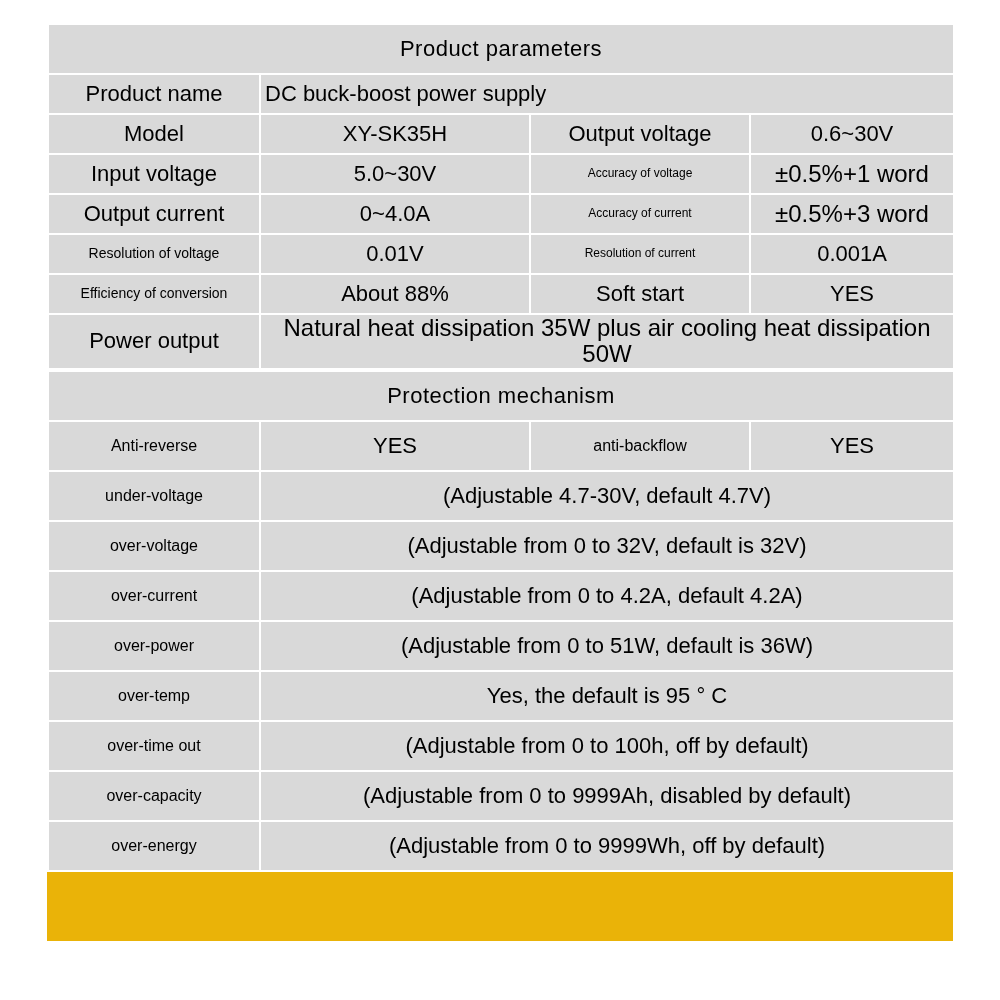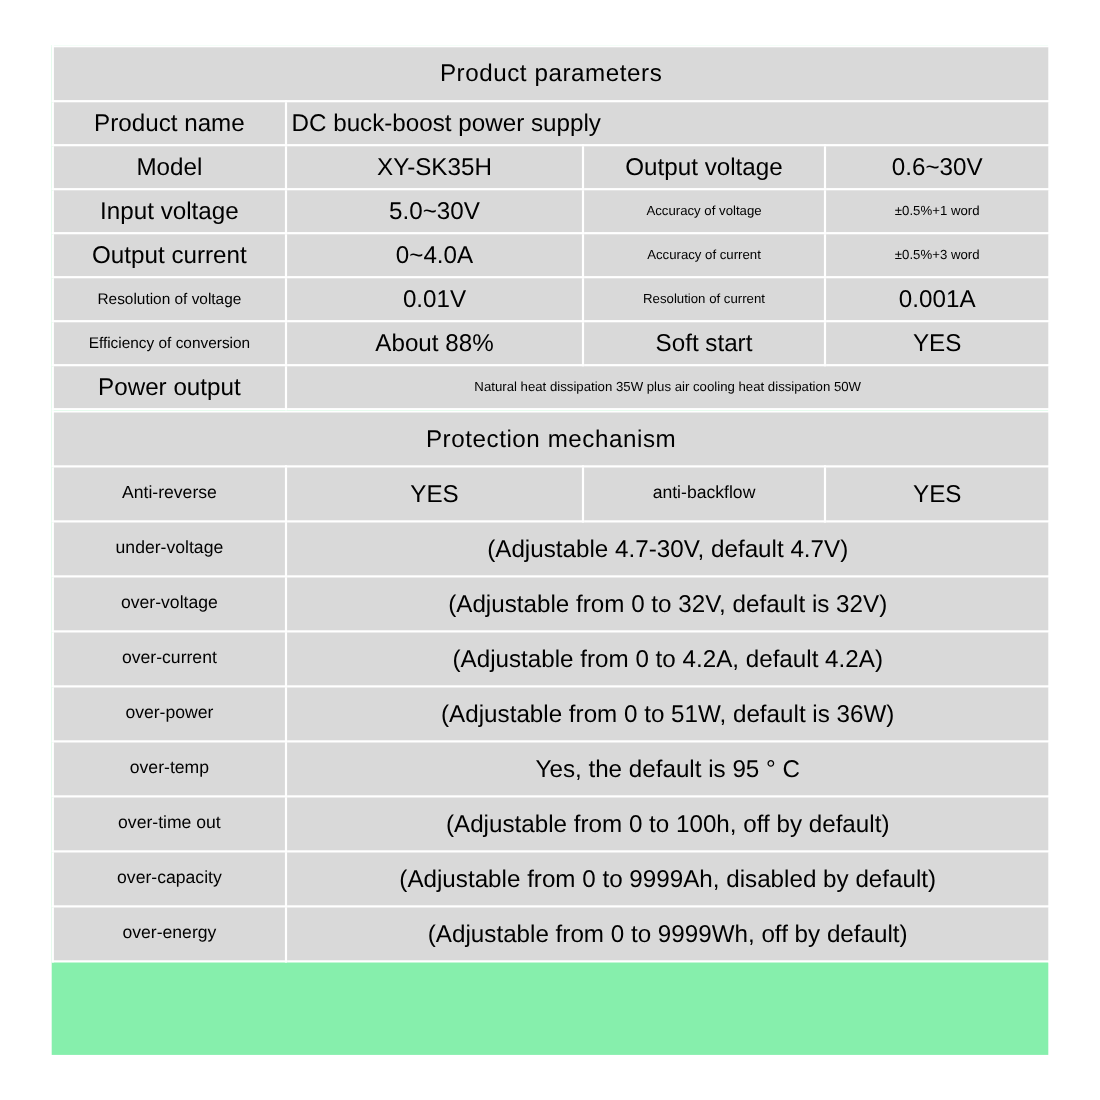--- a/index.html
+++ b/index.html
@@ -9,24 +9,24 @@
   body {
     width: 1000px;
     height: 1000px;
     background: #ffffff;
     font-family: "Liberation Sans", sans-serif;
     overflow: hidden;
   }
   #sheet {
     position: absolute;
     left: 47px;
-    top: 41px;
+    top: 23px;
     width: 906px;
     height: 918px;
-    background: #86efac;
+    background: #eab308;
   }
   table.spec {
     border-collapse: collapse;
     table-layout: fixed;
     width: 906px;
   }
   table.spec td {
     border: 2px solid #ffffff;
     background: #d9d9d9;
     color: #000000;
@@ -52,21 +52,21 @@
     font-size: 14px;
   }
   td.lbl.mid {
     font-size: 12px;
   }
   td.val {
     background: #d9d9d9;
     font-size: 22px;
   }
   td.val.small {
-    font-size: 12px;
+    font-size: 24px;
   }
   .r-tall {
     height: 40px;
   }
   .sec2 td {
     font-size: 23px;
   }
   .sec2 td.lbl {
     font-size: 16px;
   }

